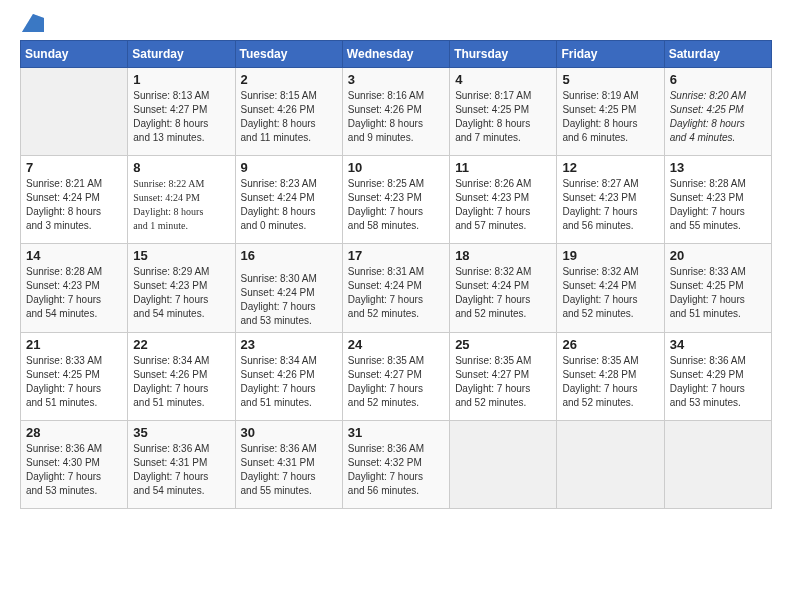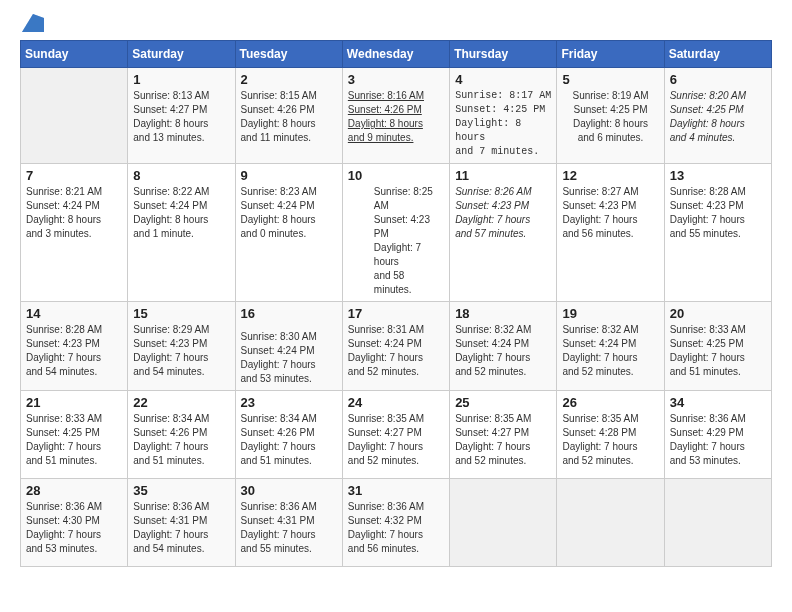--- a/index.html
+++ b/index.html
@@ -139,35 +139,35 @@
           </td>
           <td>
             <span class="day-num">2</span>
             <div class="day-info" style="white-space: pre-line;">Sunrise: 8:15 AM
 Sunset: 4:26 PM
 Daylight: 8 hours
 and 11 minutes.</div>
           </td>
           <td>
             <span class="day-num">3</span>
-            <div class="day-info" style="white-space: pre-line; text-decoration: underline;">Sunrise: 8:16 AM
+            <div class="day-info" style="white-space: pre-line;">Sunrise: 8:16 AM
 Sunset: 4:26 PM
 Daylight: 8 hours
 and 9 minutes.</div>
           </td>
           <td>
             <span class="day-num">4</span>
-            <div class="day-info" style="white-space: pre-line; font-family: Liberation Mono, monospace;">Sunrise: 8:17 AM
+            <div class="day-info" style="white-space: pre-line;">Sunrise: 8:17 AM
 Sunset: 4:25 PM
 Daylight: 8 hours
 and 7 minutes.</div>
           </td>
           <td>
             <span class="day-num">5</span>
-            <div class="day-info" style="white-space: pre-line; text-align: center;">Sunrise: 8:19 AM
+            <div class="day-info" style="white-space: pre-line;">Sunrise: 8:19 AM
 Sunset: 4:25 PM
 Daylight: 8 hours
 and 6 minutes.</div>
           </td>
           <td>
             <span class="day-num">6</span>
             <div class="day-info" style="white-space: pre-line; font-style: italic;">Sunrise: 8:20 AM
 Sunset: 4:25 PM
 Daylight: 8 hours
 and 4 minutes.</div>
@@ -176,42 +176,42 @@
         <tr>
           <td>
             <span class="day-num">7</span>
             <div class="day-info" style="white-space: pre-line;">Sunrise: 8:21 AM
 Sunset: 4:24 PM
 Daylight: 8 hours
 and 3 minutes.</div>
           </td>
           <td>
             <span class="day-num">8</span>
-            <div class="day-info" style="white-space: pre-line;">Sunrise: 8:22 AM
+            <div class="day-info" style="white-space: pre-line; font-family: Liberation Serif, serif;">Sunrise: 8:22 AM
 Sunset: 4:24 PM
 Daylight: 8 hours
 and 1 minute.</div>
           </td>
           <td>
             <span class="day-num">9</span>
             <div class="day-info" style="white-space: pre-line;">Sunrise: 8:23 AM
 Sunset: 4:24 PM
 Daylight: 8 hours
 and 0 minutes.</div>
           </td>
           <td>
             <span class="day-num">10</span>
-            <div class="day-info" style="white-space: pre-line; margin-left: 26px;">Sunrise: 8:25 AM
+            <div class="day-info" style="white-space: pre-line;">Sunrise: 8:25 AM
 Sunset: 4:23 PM
 Daylight: 7 hours
 and 58 minutes.</div>
           </td>
           <td>
             <span class="day-num">11</span>
-            <div class="day-info" style="white-space: pre-line; font-style: italic;">Sunrise: 8:26 AM
+            <div class="day-info" style="white-space: pre-line;">Sunrise: 8:26 AM
 Sunset: 4:23 PM
 Daylight: 7 hours
 and 57 minutes.</div>
           </td>
           <td>
             <span class="day-num">12</span>
             <div class="day-info" style="white-space: pre-line;">Sunrise: 8:27 AM
 Sunset: 4:23 PM
 Daylight: 7 hours
 and 56 minutes.</div>

